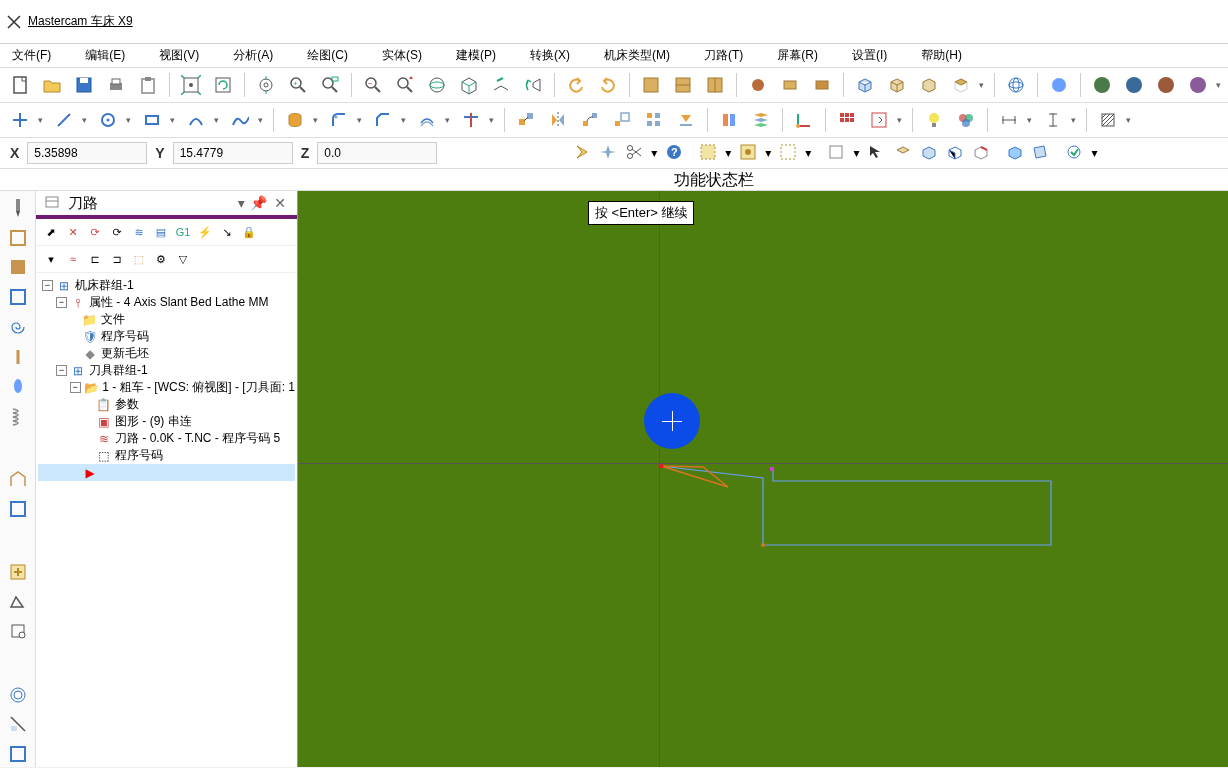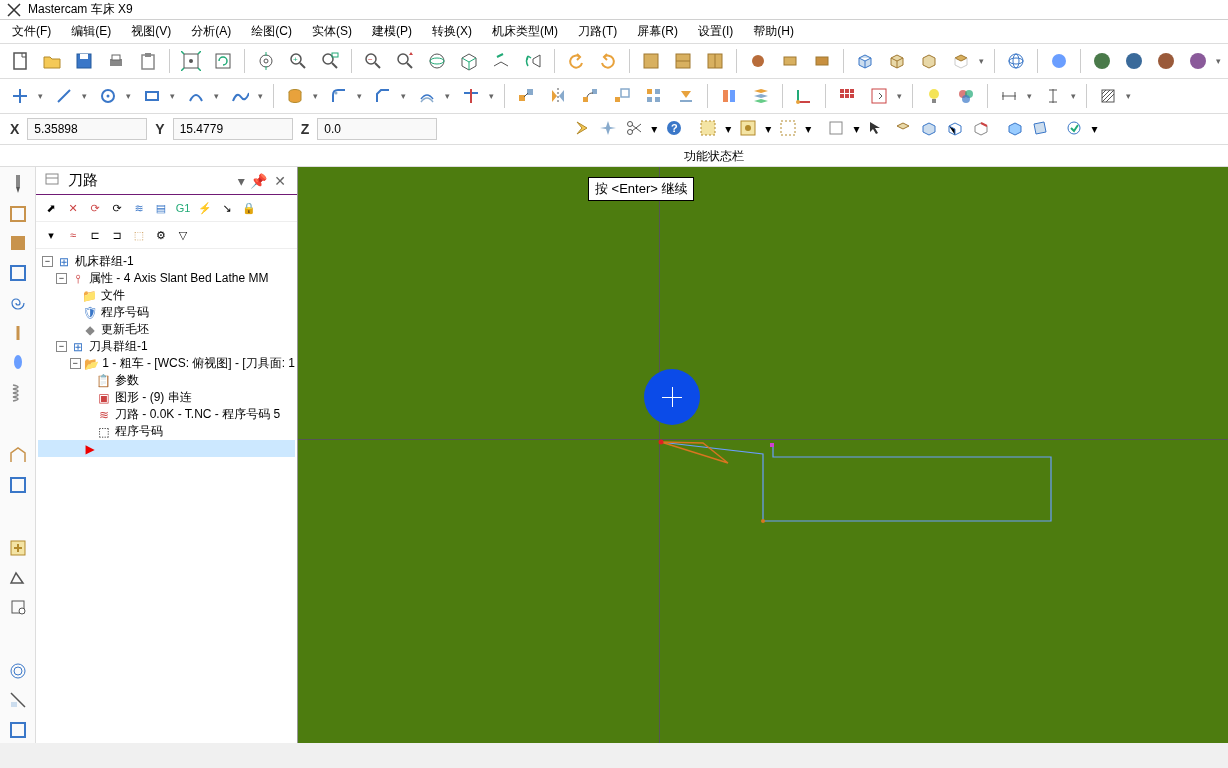--- a/index.html
+++ b/index.html
@@ -1,34 +1,34 @@
 <!DOCTYPE html>
 <html><head>
 <meta charset="utf-8">
 <style>
 * { margin: 0; padding: 0; box-sizing: border-box; font-family: "Microsoft YaHei", "SimSun", sans-serif; }
 body { background: #f0f0f0; font-size: 12px; overflow: hidden; width: 1228px; height: 768px; }
-.titlebar { height: 20px; background: #fff; display: flex; align-items: center; padding: 0 6px; border-bottom: 1px solid #d0d0d0; }
+.titlebar { height: 44px; background: #fff; display: flex; align-items: center; padding: 0 6px; border-bottom: 1px solid #d0d0d0; text-decoration: underline; }
 .titlebar .app-icon { width: 16px; height: 16px; margin-right: 6px; }
-.menubar { height: 24px; background: #fff; display: flex; align-items: center; padding: 0 8px; gap: 12px; border-bottom: 1px solid #ddd; }
+.menubar { height: 24px; background: #fff; display: flex; align-items: center; padding: 0 8px; gap: 26px; border-bottom: 1px solid #ddd; }
 .menubar span { cursor: default; padding: 2px 4px; }
 .toolbar { background: #fff; padding: 3px 6px; border-bottom: 1px solid #ddd; display: flex; align-items: center; gap: 4px; flex-wrap: nowrap; }
 .toolbar .tb { width: 28px; height: 28px; display: flex; align-items: center; justify-content: center; cursor: pointer; border-radius: 2px; flex-shrink: 0; }
 .toolbar .sep { width: 1px; height: 24px; background: #ccc; margin: 0 3px; flex-shrink: 0; }
 .toolbar .dd { width: 8px; font-size: 9px; color: #666; flex-shrink: 0; }
 .coordbar { background: #fff; padding: 4px 10px; display: flex; align-items: center; gap: 8px; border-bottom: 1px solid #ddd; }
 .coordbar .lbl { font-size: 14px; font-weight: bold; color: #333; }
 .coordbar input { width: 120px; height: 22px; border: 1px solid #ccc; padding: 0 6px; background: #f9f9f9; font-size: 12px; }
-.statusbar-label { text-align: center; background: #fff; height: 22px; line-height: 22px; font-size: 12px; border-bottom: 1px solid #ddd; padding-left: 200px; }
+.statusbar-label { text-align: center; background: #fff; height: 22px; line-height: 22px; font-size: 16px; border-bottom: 1px solid #ddd; padding-left: 200px; }
 .main { display: flex; height: 576px; }
 .left-icons { width: 36px; background: #fafafa; border-right: 1px solid #ddd; display: flex; flex-direction: column; align-items: center; padding-top: 4px; gap: 4px; }
 .left-icons .li { width: 28px; height: 28px; display: flex; align-items: center; justify-content: center; cursor: pointer; border-radius: 2px; }
 .left-icons .gap { height: 32px; }
 .panel { width: 262px; background: #fff; border-right: 1px solid #999; display: flex; flex-direction: column; }
-.panel-header { height: 28px; display: flex; align-items: center; padding: 0 8px; border-bottom: 1px solid #701a75; font-size: 14px; justify-content: space-between; }
+.panel-header { height: 28px; display: flex; align-items: center; padding: 0 8px; border-bottom: 4px solid #701a75; font-size: 14px; justify-content: space-between; }
 .panel-header .spacer { flex: 1; }
 .panel-header .ph-icon { width: 20px; margin-right: 4px; }
 .panel-header .ctrl { cursor: pointer; padding: 0 3px; color: #666; }
 .panel-mini-tb { padding: 4px 6px; border-bottom: 1px solid #eee; display: flex; flex-wrap: wrap; gap: 4px; align-items: center; }
 .panel-mini-tb .pm { width: 18px; height: 18px; display: flex; align-items: center; justify-content: center; font-size: 11px; cursor: pointer; }
 .tree { flex: 1; overflow: auto; padding: 4px 2px; font-size: 12px; }
 .tree-row { display: flex; align-items: center; height: 17px; white-space: nowrap; cursor: default; }
 .tree-row.sel { background: #cce8ff; }
 .tree-ind { display:inline-block; }
 .tree-exp { width: 11px; height: 11px; border: 1px solid #888; display: inline-flex; align-items: center; justify-content: center; font-size: 9px; line-height: 1; margin-right: 3px; background: #fff; cursor: pointer; }

